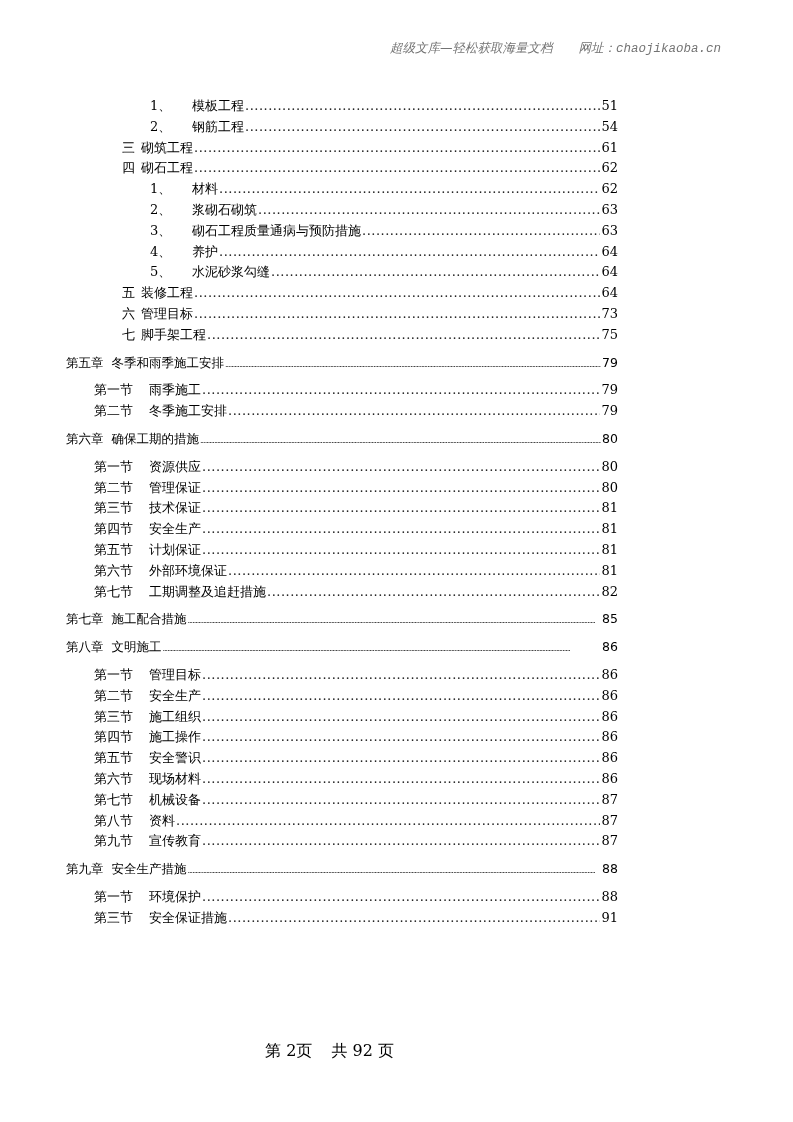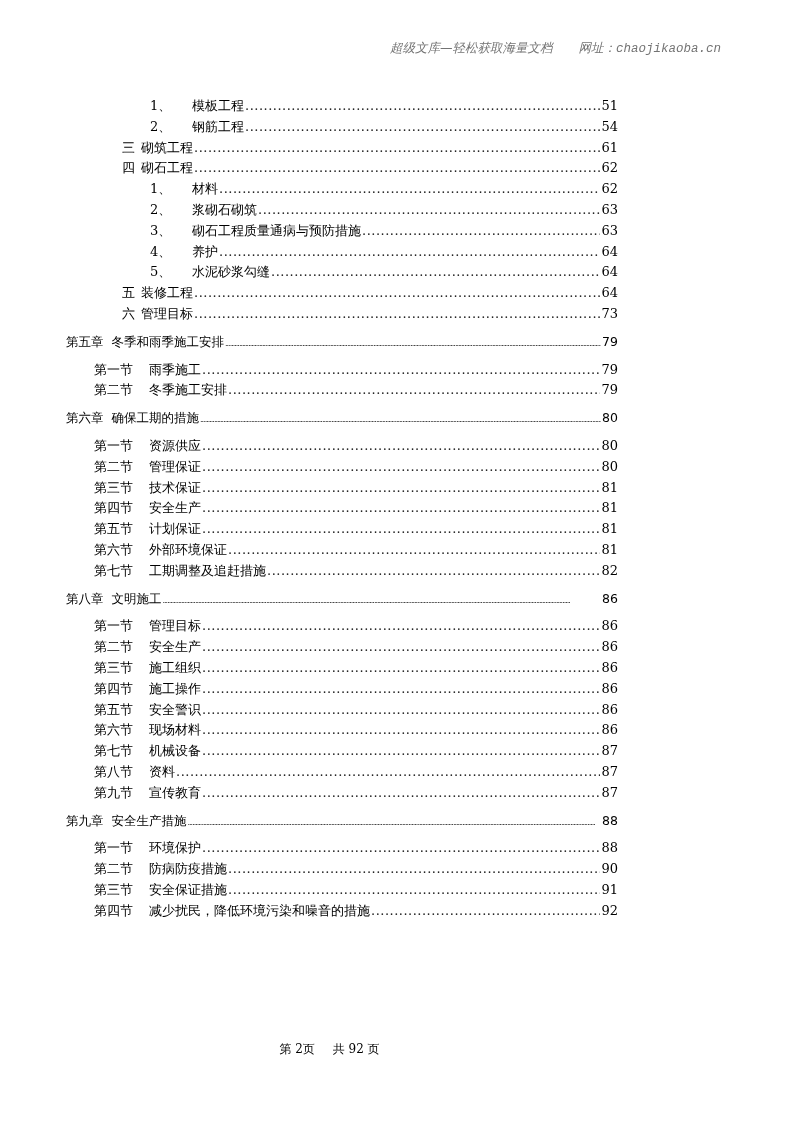--- a/index.html
+++ b/index.html
@@ -18,21 +18,21 @@
   .lvl3 { padding-left:84px; }
   .lvl3 .num { width:30px; margin-right:12px; }
   .lvl2 { padding-left:56px; }
   .lvl2 .num { margin-right:6px; }
   .sec { padding-left:28px; }
   .sec .num { margin-right:16px; }
   .chap { font-family:"DejaVu Sans","Liberation Sans",sans-serif; font-weight:normal; font-size:12.5px;
           margin-top:7px; margin-bottom:7px; }
   .chap .dots { letter-spacing:-1px; font-size:8px; }
   .chap .num { margin-right:8px; }
-  .footer { position:absolute; top:1041px; left:0; width:659px; text-align:center; font-size:12px; }
+  .footer { position:absolute; top:1041px; left:0; width:659px; text-align:center; font-size:16px; }
   .footer span + span { margin-left:14px; }
 </style>
 </head>
 <body>
 
 <div class="header">
   <span>超级文库—轻松获取海量文档</span>
   <span class="url">网址：chaojikaoba.cn</span>
 </div>
 
@@ -85,20 +85,25 @@
     <div class="row lvl2">
       <span class="lbl"><span class="num">五</span><span>装修工程</span></span>
       <span class="dots"></span>
       <span class="pg">64</span>
     </div>
     <div class="row lvl2">
       <span class="lbl"><span class="num">六</span><span>管理目标</span></span>
       <span class="dots"></span>
       <span class="pg">73</span>
     </div>
+    <div class="row lvl2">
+      <span class="lbl"><span class="num">七</span><span>脚手架工程</span></span>
+      <span class="dots"></span>
+      <span class="pg">75</span>
+    </div>
     <div class="row chap">
       <span class="lbl"><span class="num">第五章</span><span>冬季和雨季施工安排</span></span>
       <span class="dots"></span>
       <span class="pg">79</span>
     </div>
     <div class="row sec">
       <span class="lbl"><span class="num">第一节</span><span>雨季施工</span></span>
       <span class="dots"></span>
       <span class="pg">79</span>
     </div>
@@ -141,20 +146,25 @@
       <span class="lbl"><span class="num">第六节</span><span>外部环境保证</span></span>
       <span class="dots"></span>
       <span class="pg">81</span>
     </div>
     <div class="row sec">
       <span class="lbl"><span class="num">第七节</span><span>工期调整及追赶措施</span></span>
       <span class="dots"></span>
       <span class="pg">82</span>
     </div>
     <div class="row chap">
+      <span class="lbl"><span class="num">第七章</span><span>施工配合措施</span></span>
+      <span class="dots"></span>
+      <span class="pg">85</span>
+    </div>
+    <div class="row chap">
       <span class="lbl"><span class="num">第八章</span><span>文明施工</span></span>
       <span class="dots"></span>
       <span class="pg">86</span>
     </div>
     <div class="row sec">
       <span class="lbl"><span class="num">第一节</span><span>管理目标</span></span>
       <span class="dots"></span>
       <span class="pg">86</span>
     </div>
     <div class="row sec">
@@ -201,32 +211,22 @@
       <span class="lbl"><span class="num">第九章</span><span>安全生产措施</span></span>
       <span class="dots"></span>
       <span class="pg">88</span>
     </div>
     <div class="row sec">
       <span class="lbl"><span class="num">第一节</span><span>环境保护</span></span>
       <span class="dots"></span>
       <span class="pg">88</span>
     </div>
     <div class="row sec">
-      <span class="lbl"><span class="num">第二节</span><span>防病防疫措施</span></span>
-      <span class="dots"></span>
-      <span class="pg">90</span>
-    </div>
-    <div class="row sec">
       <span class="lbl"><span class="num">第三节</span><span>安全保证措施</span></span>
       <span class="dots"></span>
       <span class="pg">91</span>
-    </div>
-    <div class="row sec">
-      <span class="lbl"><span class="num">第四节</span><span>减少扰民，降低环境污染和噪音的措施</span></span>
-      <span class="dots"></span>
-      <span class="pg">92</span>
     </div>
   </div>
 
 <div class="footer">
   <span>第 2页</span>
   <span>共 92 页</span>
 </div>
 
 </body></html>

